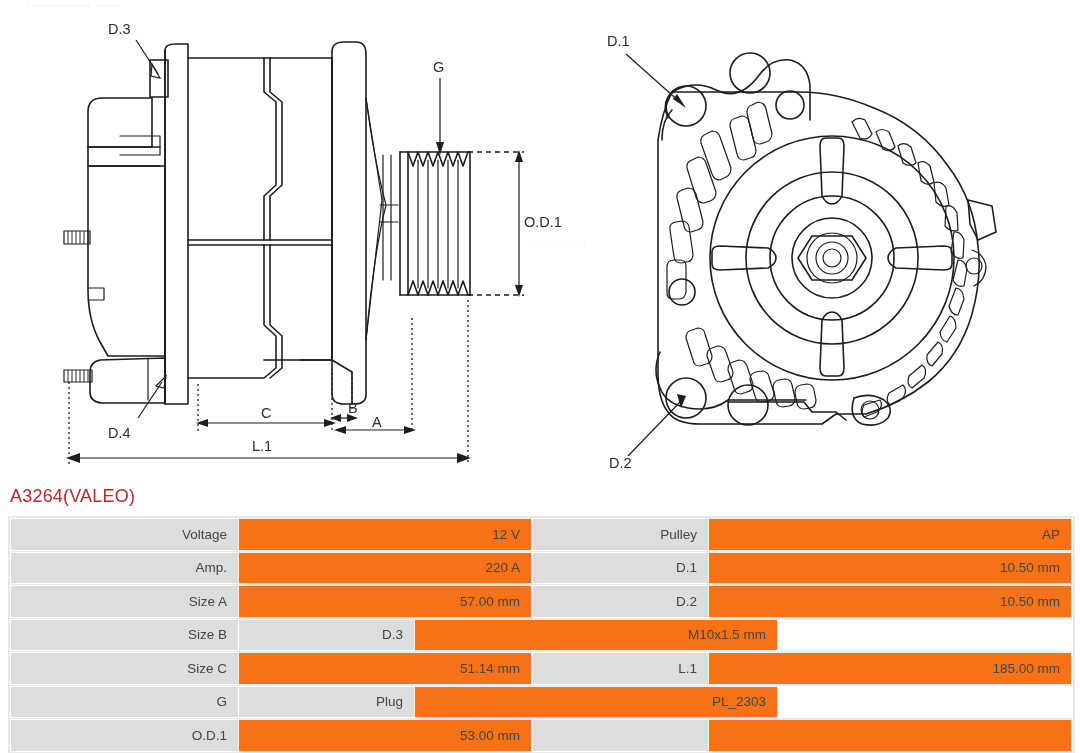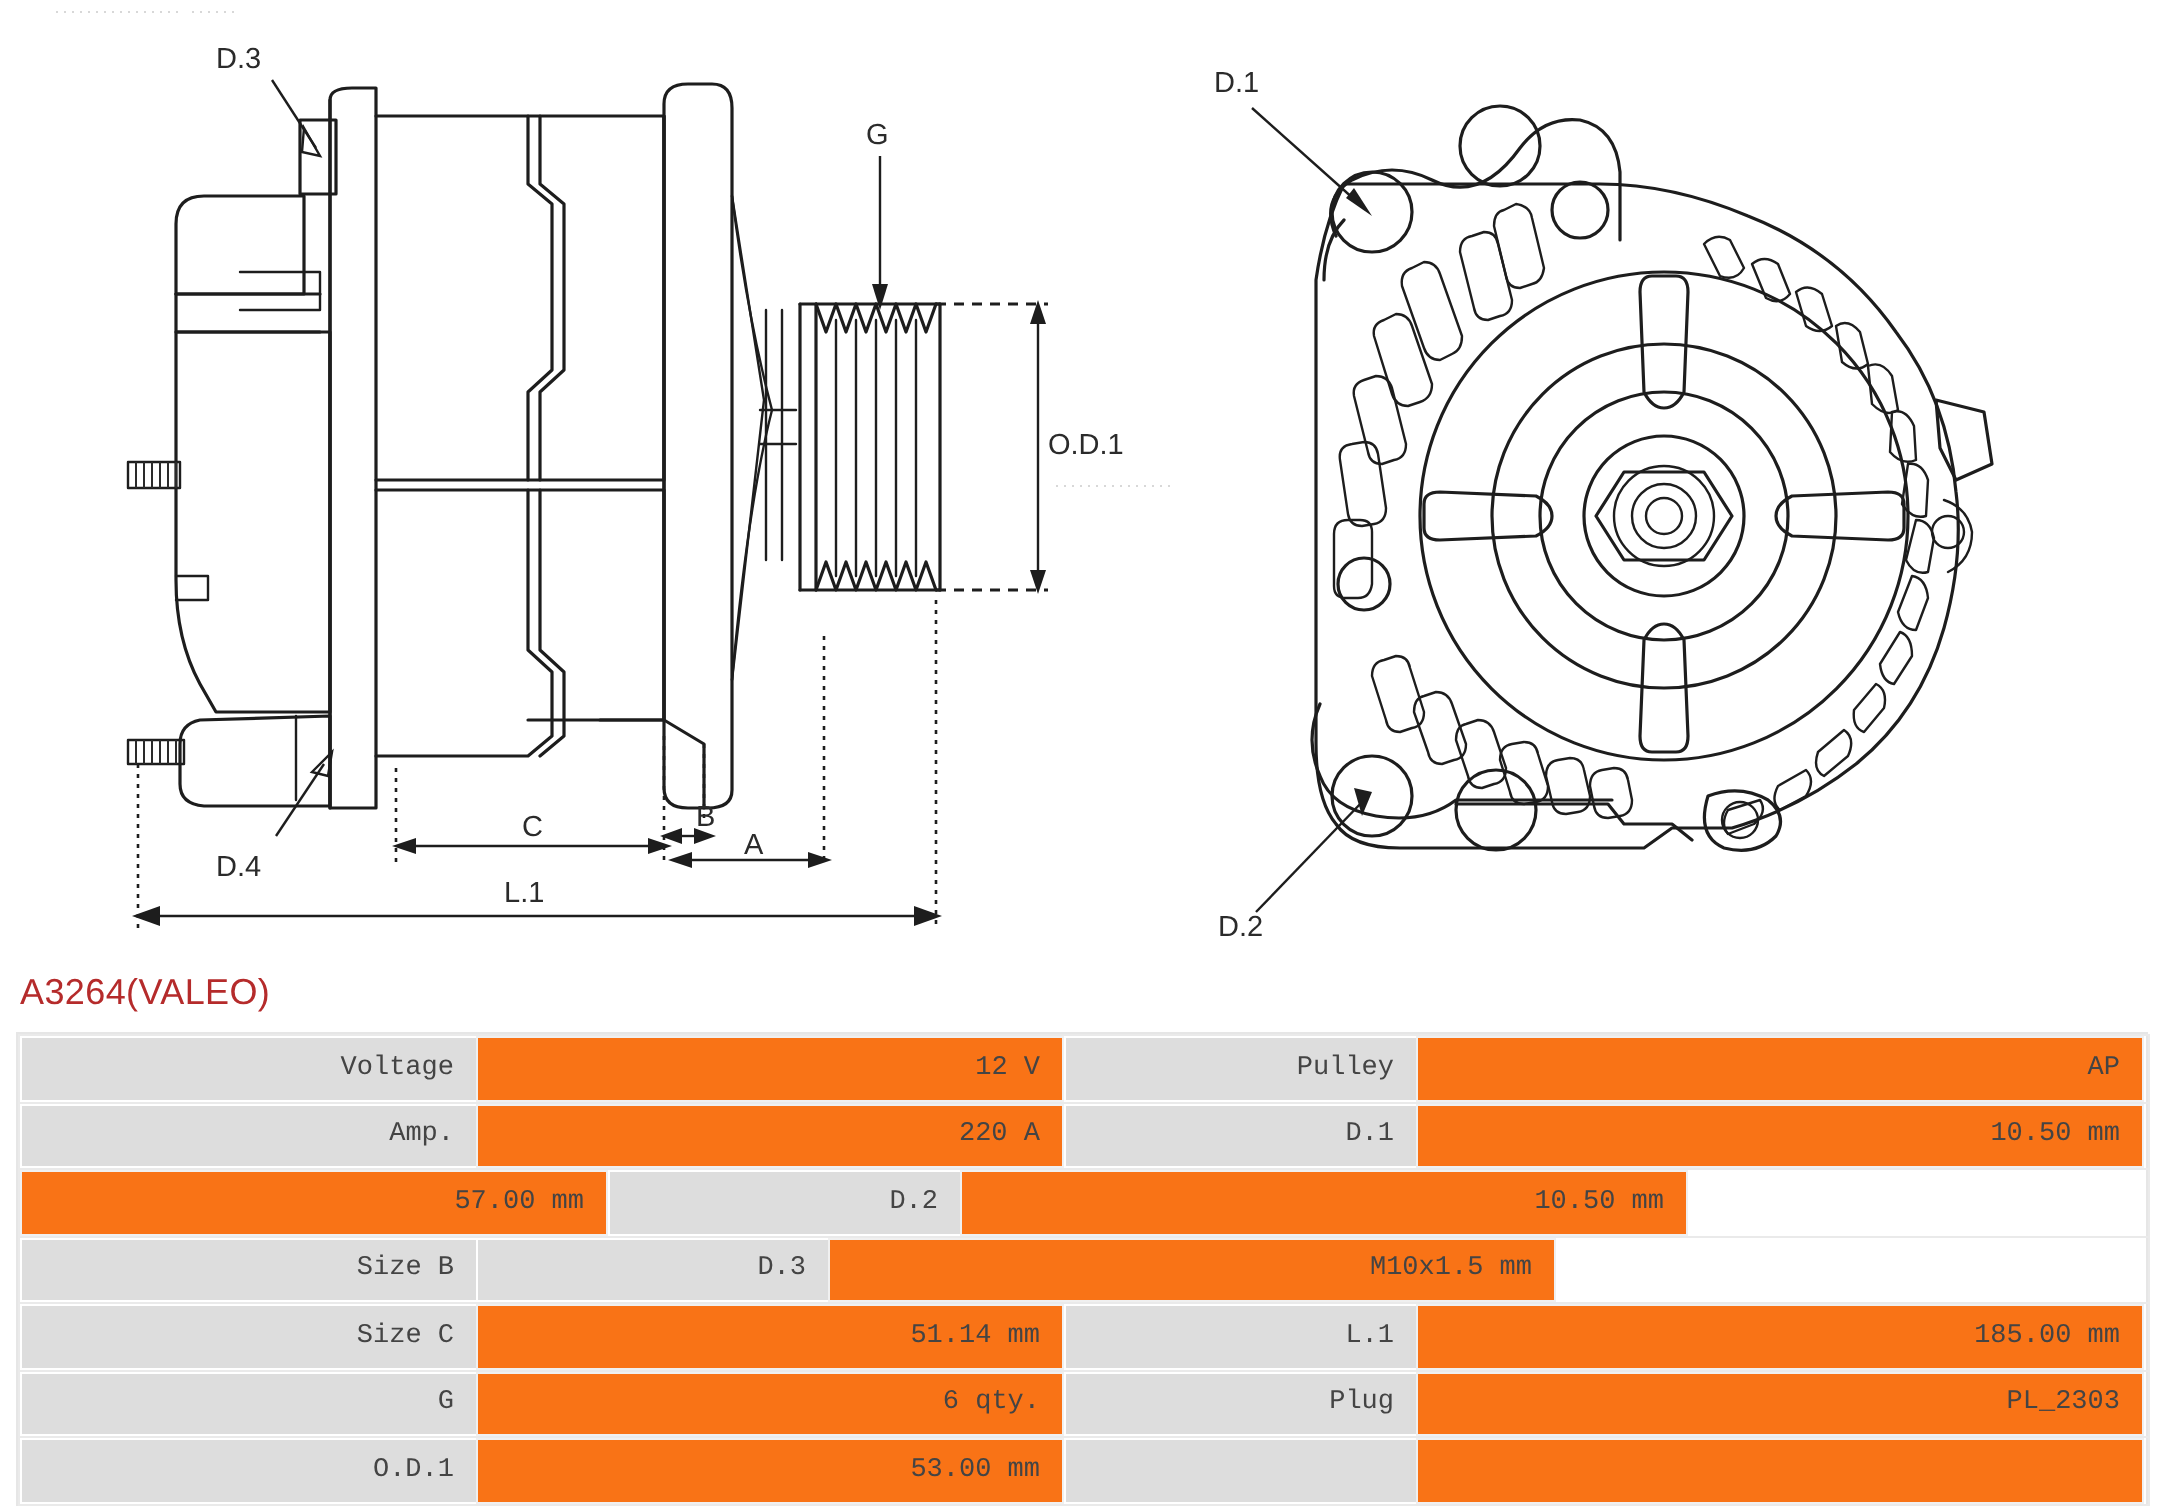--- a/index.html
+++ b/index.html
@@ -85,21 +85,20 @@
   }
   .cell {
     display: flex;
     align-items: center;
     justify-content: flex-end;
     font-size: 13.5px;
     color: #444444;
     box-sizing: border-box;
     padding: 0 11px;
     height: 32.5px;
-    font-family: Liberation Mono, monospace;
   }
   .cell-label {
     width: 228px;
     background: #dddddd;
     border: 1px solid #ffffff;
     border-right: none;
   }
   .cell-value {
     width: 294px;
     background: #f97316;
@@ -410,41 +409,41 @@
     </div>
 
     <div class="spec-row">
       <div class="cell cell-label">Amp.</div>
       <div class="cell cell-value">220 A</div>
       <div class="cell cell-label r2">D.1</div>
       <div class="cell cell-value r2">10.50 mm</div>
     </div>
 
     <div class="spec-row">
+      <div class="cell cell-label">Size A</div>
       <div class="cell cell-value">57.00 mm</div>
       <div class="cell cell-label r2">D.2</div>
       <div class="cell cell-value r2">10.50 mm</div>
     </div>
 
     <div class="spec-row">
       <div class="cell cell-label">Size B</div>
       <div class="cell cell-label r2">D.3</div>
       <div class="cell cell-value r2">M10x1.5 mm</div>
     </div>
 
     <div class="spec-row">
       <div class="cell cell-label">Size C</div>
       <div class="cell cell-value">51.14 mm</div>
       <div class="cell cell-label r2">L.1</div>
       <div class="cell cell-value r2">185.00 mm</div>
     </div>
 
     <div class="spec-row">
       <div class="cell cell-label">G</div>
-      <div class="cell cell-value">6 qty.</div>
       <div class="cell cell-label r2">Plug</div>
       <div class="cell cell-value r2">PL_2303</div>
     </div>
 
     <div class="spec-row">
       <div class="cell cell-label">O.D.1</div>
       <div class="cell cell-value">53.00 mm</div>
       <div class="cell cell-label r2 empty"></div>
       <div class="cell cell-value r2 empty"></div>
     </div>

